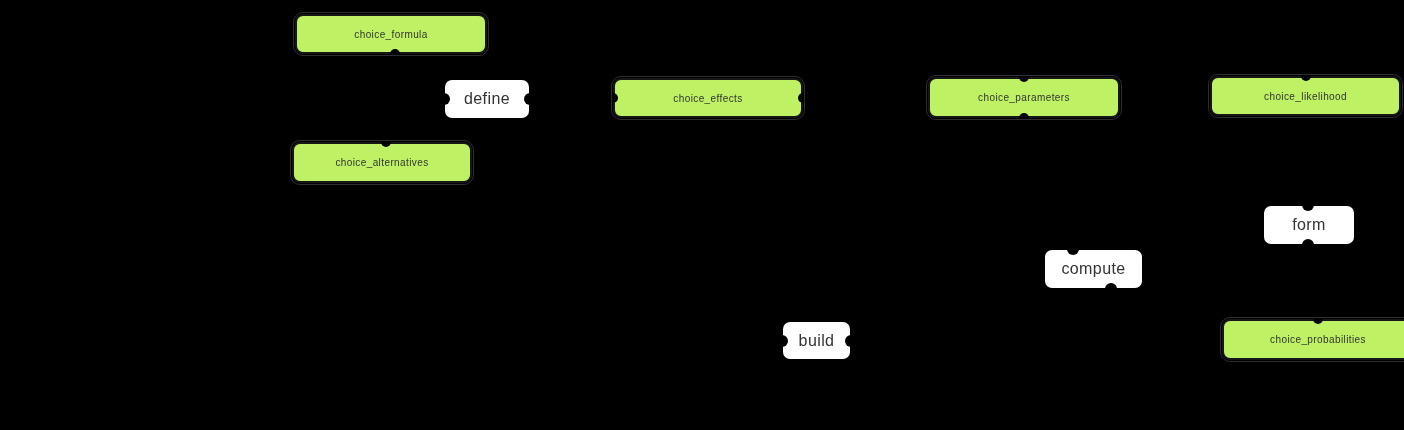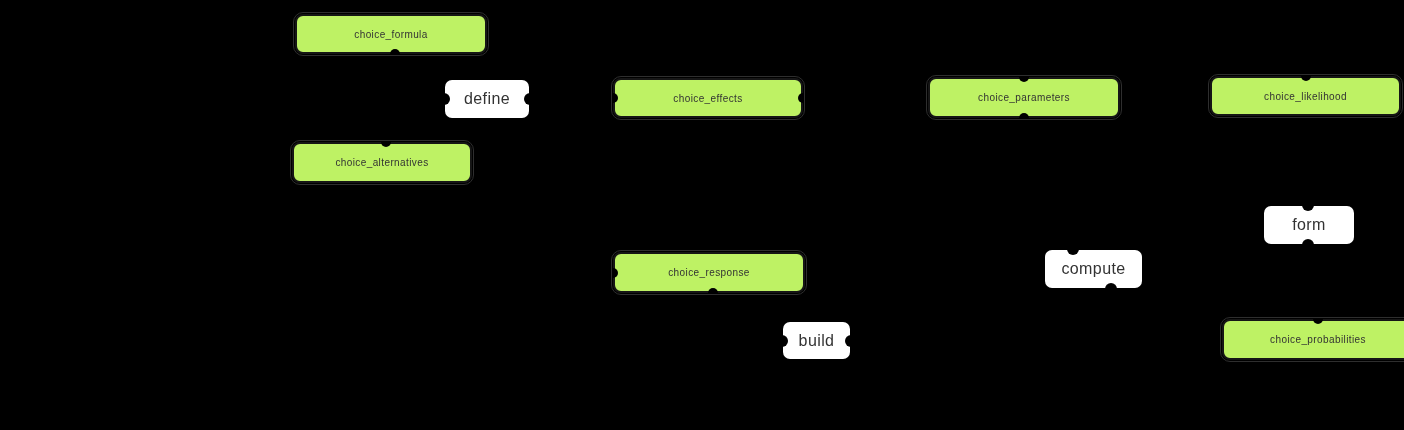--- a/index.html
+++ b/index.html
@@ -81,25 +81,20 @@
       <div class="notch bottom" style="left: 50%;"></div>
     </div>
     <div class="node" style="left: 1210px; top: 76px; width: 191px; height: 40px;">
       <span class="node-label">choice_likelihood</span>
       <div class="notch top" style="left: 50%;"></div>
     </div>
     <div class="node" style="left: 292px; top: 142px; width: 180px; height: 41px;">
       <span class="node-label">choice_alternatives</span>
       <div class="notch top" style="left: 52%;"></div>
     </div>
-    <div class="node" style="left: 613px; top: 252px; width: 192px; height: 41px;">
-      <span class="node-label">choice_response</span>
-      <div class="notch left" style="top: 50%;"></div>
-      <div class="notch bottom" style="left: 52%;"></div>
-    </div>
     <div class="node" style="left: 1210px; top: 319px; width: 192px; height: 41px; margin-left: 12px;">
       <span class="node-label">choice_probabilities</span>
       <div class="notch top" style="left: 50%;"></div>
     </div>
     <div class="edge-label" style="left: 445px; top: 80px; width: 84px; height: 38px;">
       <span class="edge-label-text">define</span>
       <div class="notch left" style="top: 50%;"></div>
       <div class="notch right" style="top: 50%;"></div>
     </div>
     <div class="edge-label" style="left: 783px; top: 322px; width: 67px; height: 37px;">

